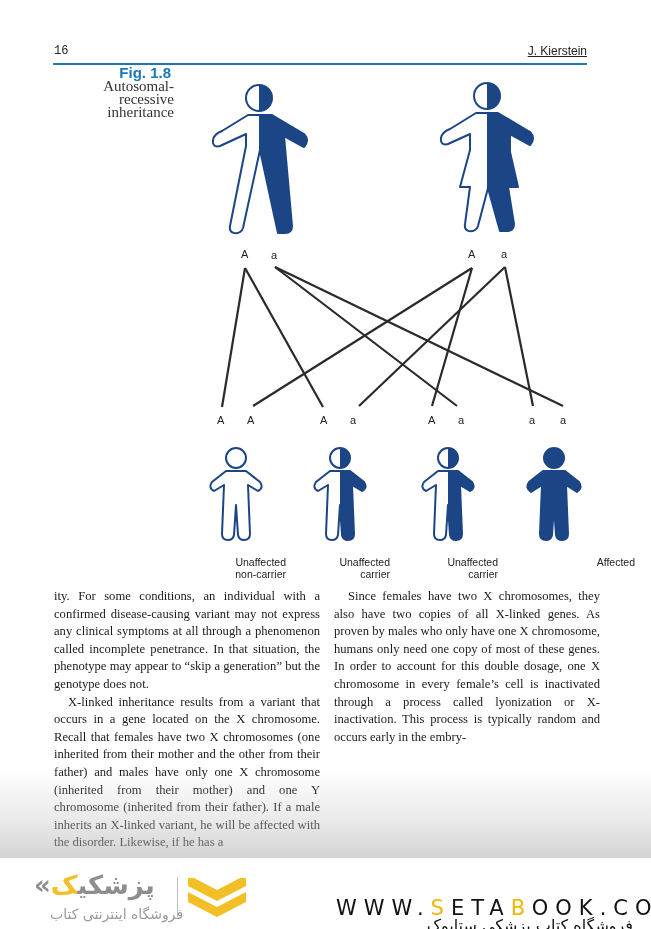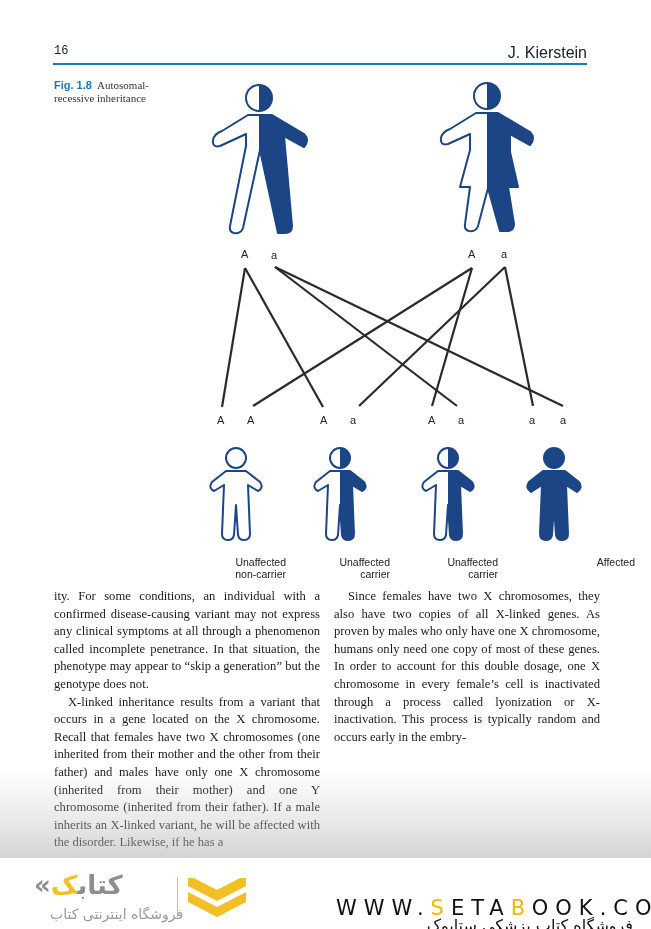--- a/index.html
+++ b/index.html
@@ -1,20 +1,20 @@
 <!DOCTYPE html>
 <html><head>
 <meta charset="utf-8">
 <style>
   html, body { margin:0; padding:0; }
   body { width:651px; height:929px; background:#ffffff; position:relative; overflow:hidden; font-family:"Liberation Serif", serif; color:#1a1a1a; }
   .page-num { position:absolute; left:54px; top:44px; font-family:Liberation Mono, monospace; font-size:12px; color:#222; }
-  .running-head { position:absolute; right:64px; top:44px; font-family:"Liberation Sans", sans-serif; font-size:16px; color:#222; }
+  .running-head { position:absolute; right:64px; top:44px; font-family:"Liberation Sans", sans-serif; font-size:12px; color:#222;text-decoration:underline; }
   .head-rule { position:absolute; left:53px; top:63px; width:534px; height:2px; background:#1a77b8; }
-  .caption { position:absolute; left:54px; top:79px; width:120px; font-size:11px; line-height:13px; color:#333; }
+  .caption { position:absolute; left:54px; top:66px; width:120px; font-size:15px; line-height:13px; color:#333;text-align:right; }
   .caption .fig-label { font-family:"Liberation Sans", sans-serif; font-weight:bold; color:#1a77b8; margin-right:3px; }
   svg.figure { position:absolute; left:0; top:0; }
   .allele { font-family:"Liberation Sans", sans-serif; font-size:11px; fill:#222; }
   .pheno { position:absolute; font-family:"Liberation Sans", sans-serif; font-size:10.5px; line-height:12px; text-align:right; color:#222; width:100px; }
   .col { position:absolute; top:588px; width:266px; font-size:12.6px; line-height:17.6px; text-align:justify; color:#1a1a1a; }
   .col p { margin:0; }
   .col p.indent { text-indent:14px; }
   .col-left { left:54px; }
   .col-right { left:334px; }
   .xref { color:#2a3fae; }
@@ -160,21 +160,21 @@
   <p class="indent">X-linked inheritance results from a variant that occurs in a gene located on the X chromosome. Recall that females have two X chromosomes (one inherited from their mother and the other from their father) and males have only one X chromosome (inherited from their mother) and one Y chromosome (inherited from their father). If a male inherits an X-linked variant, he will be affected with the disorder. Likewise, if he has a</p>
 </div>
 <div class="col col-right">
   <p class="indent">Since females have two X chromosomes, they also have two copies of all X-linked genes. As proven by males who only have one X chromosome, humans only need one copy of most of these genes. In order to account for this double dosage, one X chromosome in every female’s cell is inactivated through a process called lyonization or X-inactivation. This process is typically random and occurs early in the embry-</p>
 </div>
 
 <div class="shade"></div>
 
 <div class="banner"></div>
 <div class="logo-text">
-  <span class="gray">«</span><span class="gray">کتاب</span><span class="gold">ک</span>
+  <span class="gray">«</span><span class="gray">پزشکی</span><span class="gold">ک</span>
 </div>
 <div class="logo-sub">فروشگاه اینترنتی کتاب</div>
 <div class="logo-divider"></div>
 <svg style="position:absolute; left:186px; top:876px;" width="62" height="42" viewBox="0 0 62 42">
   <path d="M2 2 L8 2 L31 14 L54 2 L60 2 L60 10 L31 25 L2 10 Z" fill="#f2c026"></path>
   <path d="M2 16 L31 31 L60 16 L60 26 L31 41 L2 26 Z M8 22 L31 34 L54 22 L31 34 Z" fill="#f2c026"></path>
 </svg>
 <div class="store-name">فروشگاه کتاب پزشکی ستابوک</div>
 <div class="store-url"><span>WWW.</span><span class="hl">S</span><span>ETA</span><span class="hl">B</span><span>OOK.COM</span></div>
 

